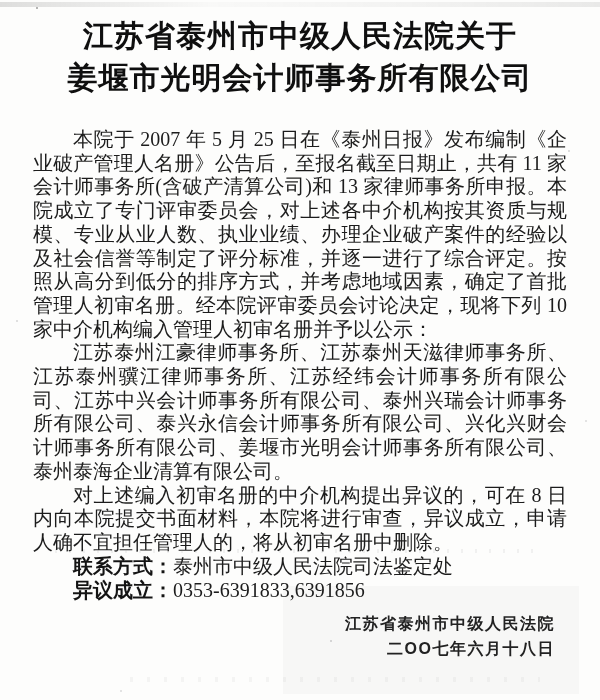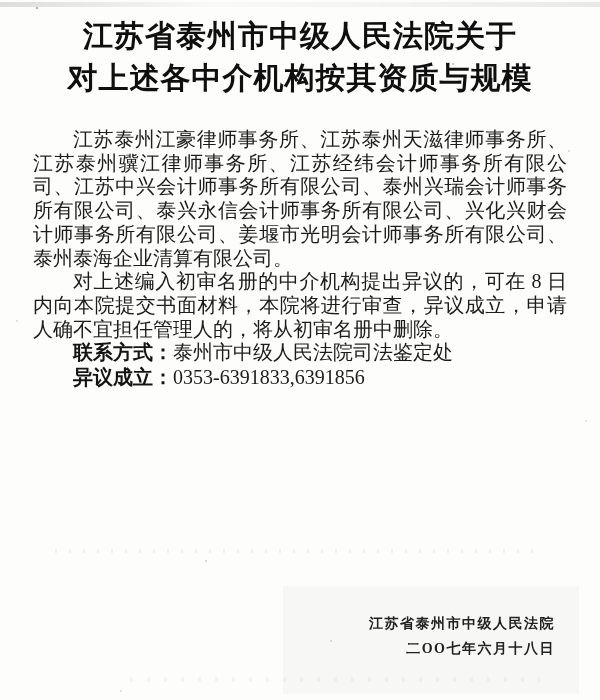--- a/index.html
+++ b/index.html
@@ -87,43 +87,44 @@
   .contact-label {
     font-family: Liberation Mono, monospace;
     font-weight: 700;
     color: #141414;
   }
   .signature {
     position: absolute;
     top: 611px;
     right: 45px;
     text-align: right;
-    font-family: Liberation Serif, serif;
+    font-family: Liberation Sans, sans-serif;
     font-weight: 600;
-    font-size: 14px;
+    font-size: 16px;
     line-height: 25px;
     letter-spacing: 1.5px;
     color: #222;
   }
   .signature-line { display: block; }
 </style>
 </head>
 <body>
 
 <div class="page">
 
   <div class="noise-band noise-top"></div>
   <div class="specks"></div>
 
   <h1 class="doc-title">
     <span class="title-line">江苏省泰州市中级人民法院关于</span>
-    <span class="title-line">对上述各中介机构按其资质与规模</span>
+    <span class="title-line">姜堰市光明会计师事务所有限公司</span>
   </h1>
 
   <div class="doc-body">
+    <p>本院于 2007 年 5 月 25 日在《泰州日报》发布编制《企业破产管理人名册》公告后，至报名截至日期止，共有 11 家会计师事务所(含破产清算公司)和 13 家律师事务所申报。本院成立了专门评审委员会，对上述各中介机构按其资质与规模、专业从业人数、执业业绩、办理企业破产案件的经验以及社会信誉等制定了评分标准，并逐一进行了综合评定。按照从高分到低分的排序方式，并考虑地域因素，确定了首批管理人初审名册。经本院评审委员会讨论决定，现将下列 10 家中介机构编入管理人初审名册并予以公示：</p>
     <p>江苏泰州江豪律师事务所、江苏泰州天滋律师事务所、江苏泰州骥江律师事务所、江苏经纬会计师事务所有限公司、江苏中兴会计师事务所有限公司、泰州兴瑞会计师事务所有限公司、泰兴永信会计师事务所有限公司、兴化兴财会计师事务所有限公司、姜堰市光明会计师事务所有限公司、泰州泰海企业清算有限公司。</p>
     <p>对上述编入初审名册的中介机构提出异议的，可在 8 日内向本院提交书面材料，本院将进行审查，异议成立，申请人确不宜担任管理人的，将从初审名册中删除。</p>
     <p class="contact-line">
       <span class="contact-label">联系方式：</span><span>泰州市中级人民法院司法鉴定处</span>
     </p>
     <p class="contact-line">
       <span class="contact-label">异议成立：</span><span>0353-6391833,6391856</span>
     </p>
   </div>
 

